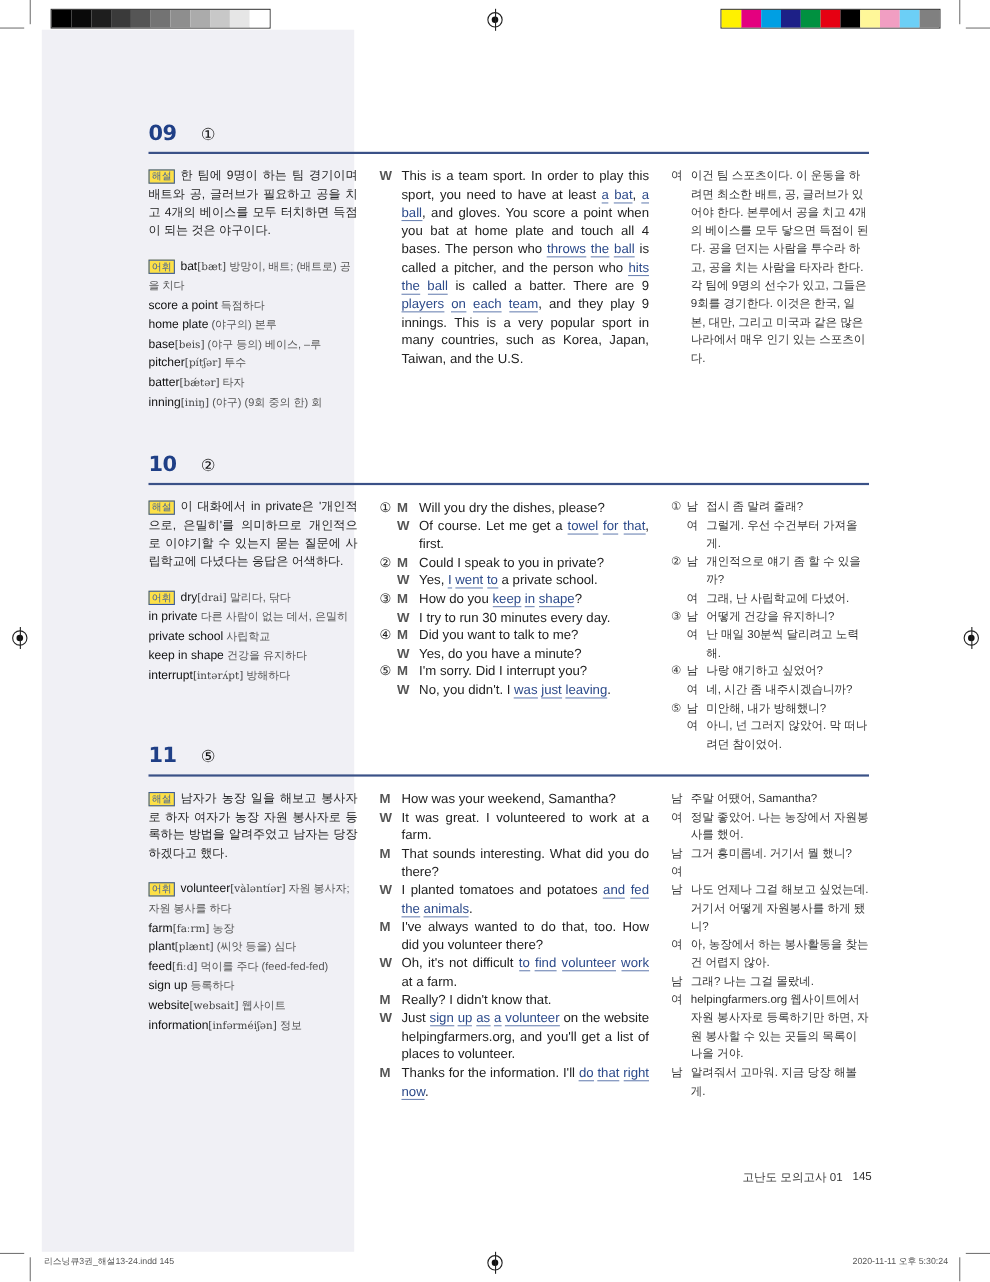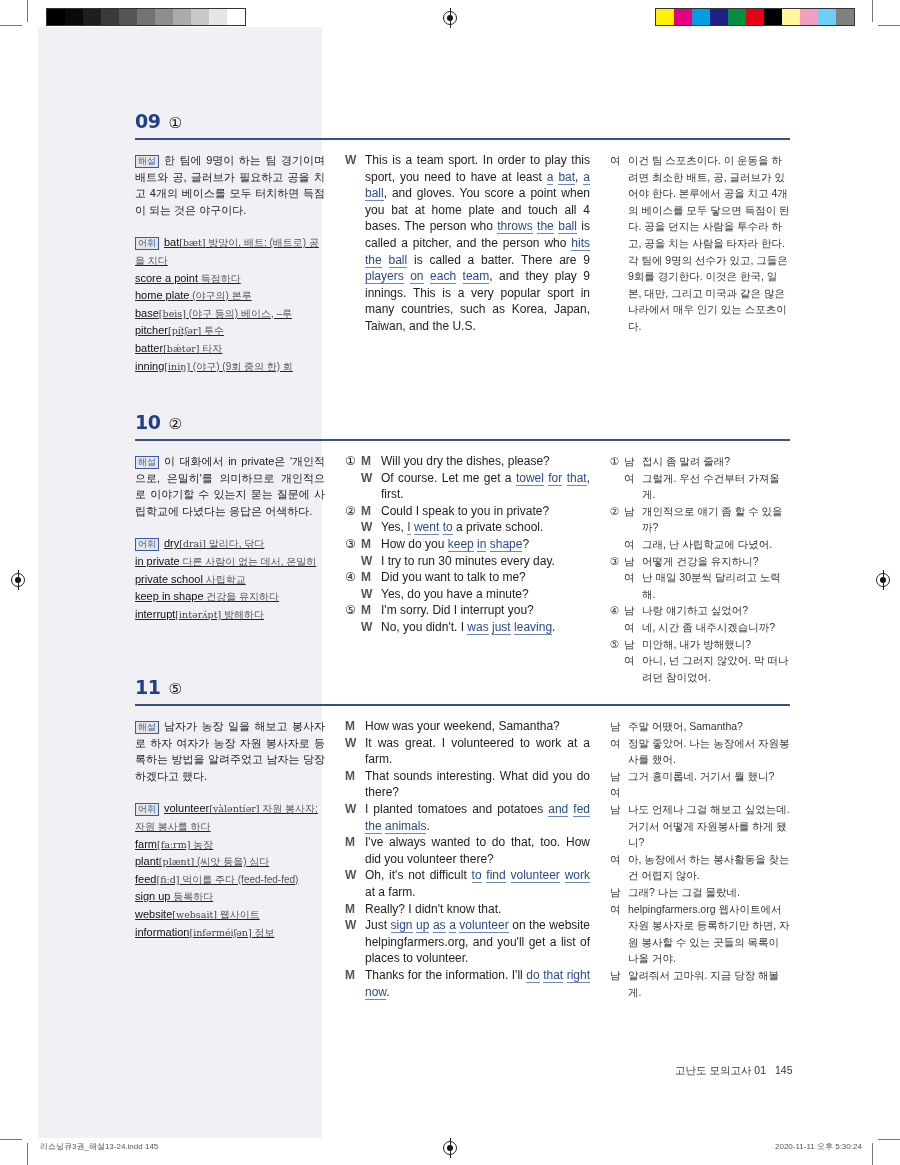--- a/index.html
+++ b/index.html
@@ -11,32 +11,32 @@
   
   .swatches { position: absolute; top: 8px; height: 18px; display: flex; border: 1px solid #333; }
   .swatch { width: 18px; height: 16px; }
   .reg-mark { position: absolute; width: 14px; height: 14px; border-radius: 50%; border: 1px solid #222; }
   .reg-mark::before { content: ""; position: absolute; left: 3px; top: 3px; width: 6px; height: 6px; border-radius: 50%; background: #111; }
   .reg-mark::after { content: ""; position: absolute; left: 6px; top: -4px; width: 1px; height: 20px; background: #222; }
   .crop-h { position: absolute; height: 1px; background: #777; }
   .crop-v { position: absolute; width: 1px; background: #777; }
 
   .section { position: absolute; left: 135px; width: 655px; }
-  .sec-head { height: 30px; display: flex; align-items: baseline; gap: 8px; border-bottom: 2px solid #3a5187; padding-bottom: 4px; }
+  .sec-head { height: 30px; display: flex; align-items: baseline; gap: 22px; border-bottom: 2px solid #3a5187; padding-bottom: 4px; }
   .sec-num { font-weight: bold; font-size: 19px; color: #1f3f86; font-family: "DejaVu Sans", sans-serif; letter-spacing: -0.5px; }
   .sec-ans { font-size: 15px; color: #111; }
 
   .col-exp { position: absolute; left: 0; width: 190px; font-size: 11px; line-height: 16.6px; }
   .col-script { position: absolute; left: 210px; width: 245px; font-size: 12px; line-height: 16.6px; }
   .col-trans { position: absolute; left: 475px; width: 180px; font-size: 10.5px; line-height: 16.6px; color: #333; }
 
-  .tag { display: inline-block; font-size: 9px; line-height: 11px; border: 1px solid #3a5b9e; color: #3a5b9e; padding: 0 2px; margin-right: 5px; background: #e5e5e5; }
+  .tag { display: inline-block; font-size: 9px; line-height: 11px; border: 1px solid #3a5b9e; color: #3a5b9e; padding: 0 2px; margin-right: 5px; background: #fde047; }
   .exp-text { text-align: justify; }
   .vocab { margin-top: 16px; }
-  .vocab-line { white-space: nowrap; text-decoration: underline; }
+  .vocab-line { white-space: nowrap; }
   .v-word { color: #111; font-size: 11px; }
   .v-pron { font-family: "DejaVu Serif", serif; font-size: 9.5px; color: #444; }
   .v-mean { font-size: 10px; color: #555; }
 
   .line { display: flex; }
   .spk-num { width: 16px; flex: none; font-size: 12px; }
   .spk { width: 20px; flex: none; font-weight: bold; color: #555; }
   .utt { flex: 1; text-align: justify; }
   .ul { color: #2c4a8a; border-bottom: 1px solid #6f86b5; }
 

